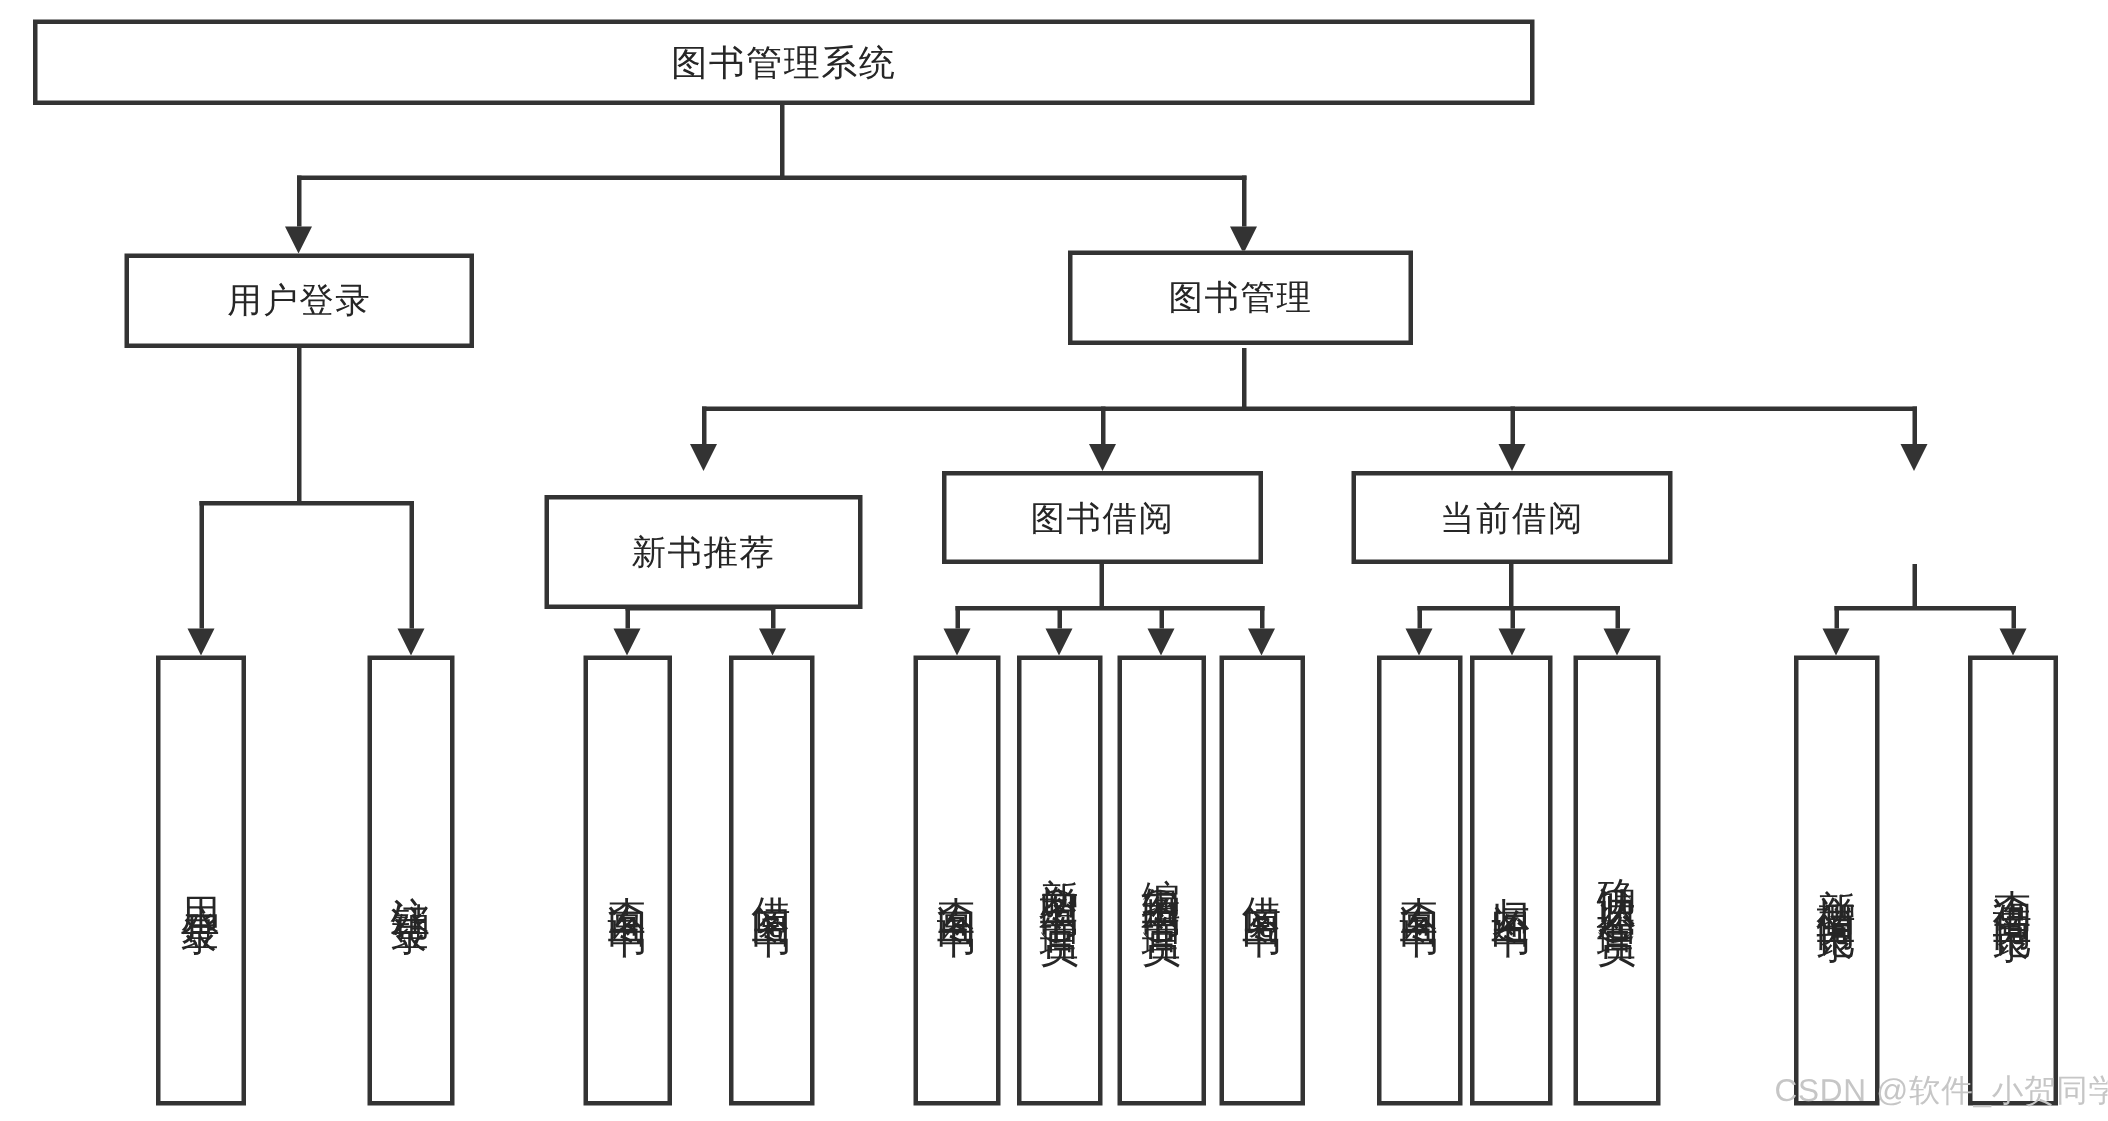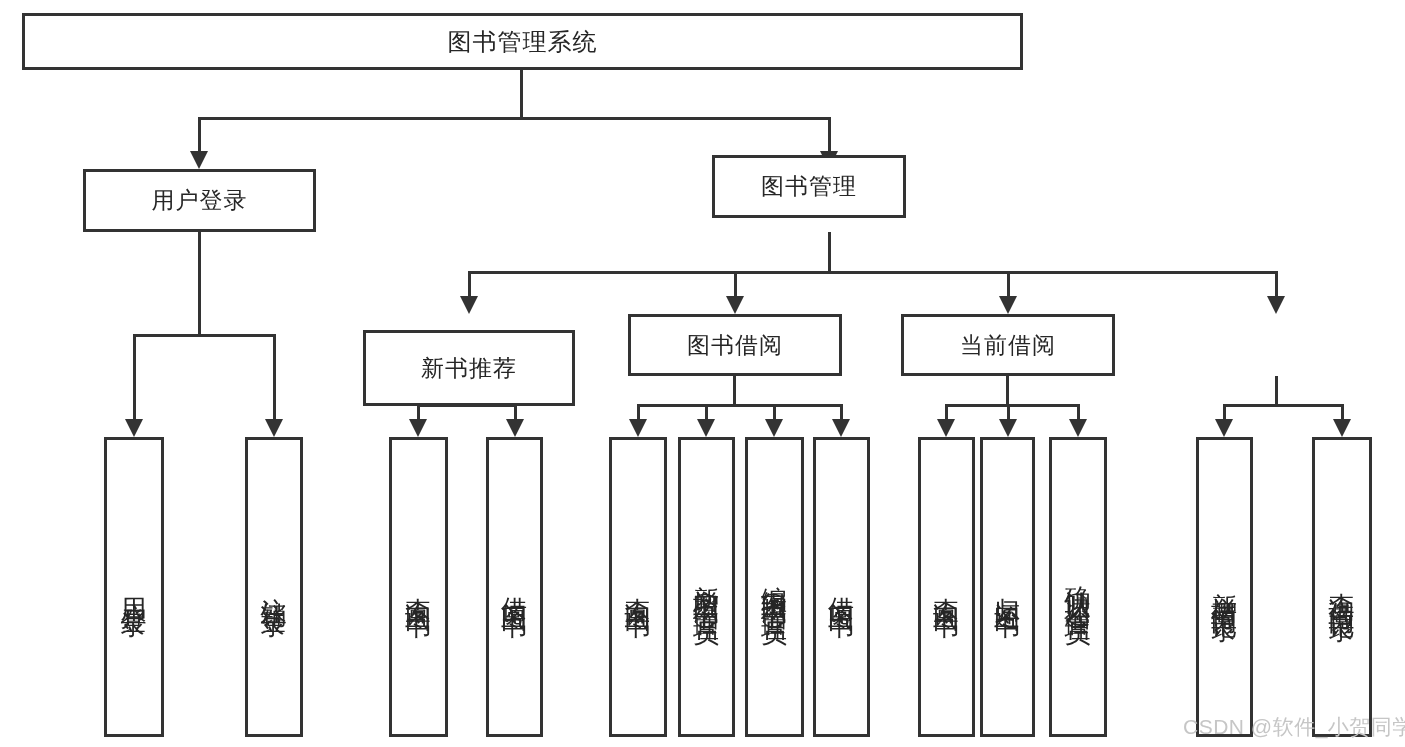--- a/index.html
+++ b/index.html
@@ -97,21 +97,21 @@
   <div class="arrow" style="left:190px;top:117px;height:52px">
     <div class="stem"></div>
     <div class="head"></div>
   </div>
   <div class="arrow" style="left:820px;top:117px;height:52px">
     <div class="stem"></div>
     <div class="head"></div>
   </div>
 
   <div class="hbox" style="left:83px;top:169px;width:233px;height:63px">用户登录</div>
-  <div class="hbox" style="left:712px;top:155px;width:194px;height:63px">图书管理</div>
+  <div class="hbox" style="left:712px;top:167px;width:230px;height:63px">图书管理</div>
 
   <div class="vline" style="left:198px;top:232px;height:103px"></div>
   <div class="hline" style="left:133px;top:334px;width:142px"></div>
   <div class="arrow" style="left:125px;top:334px;height:103px">
     <div class="stem"></div>
     <div class="head"></div>
   </div>
   <div class="arrow" style="left:265px;top:334px;height:103px">
     <div class="stem"></div>
     <div class="head"></div>

